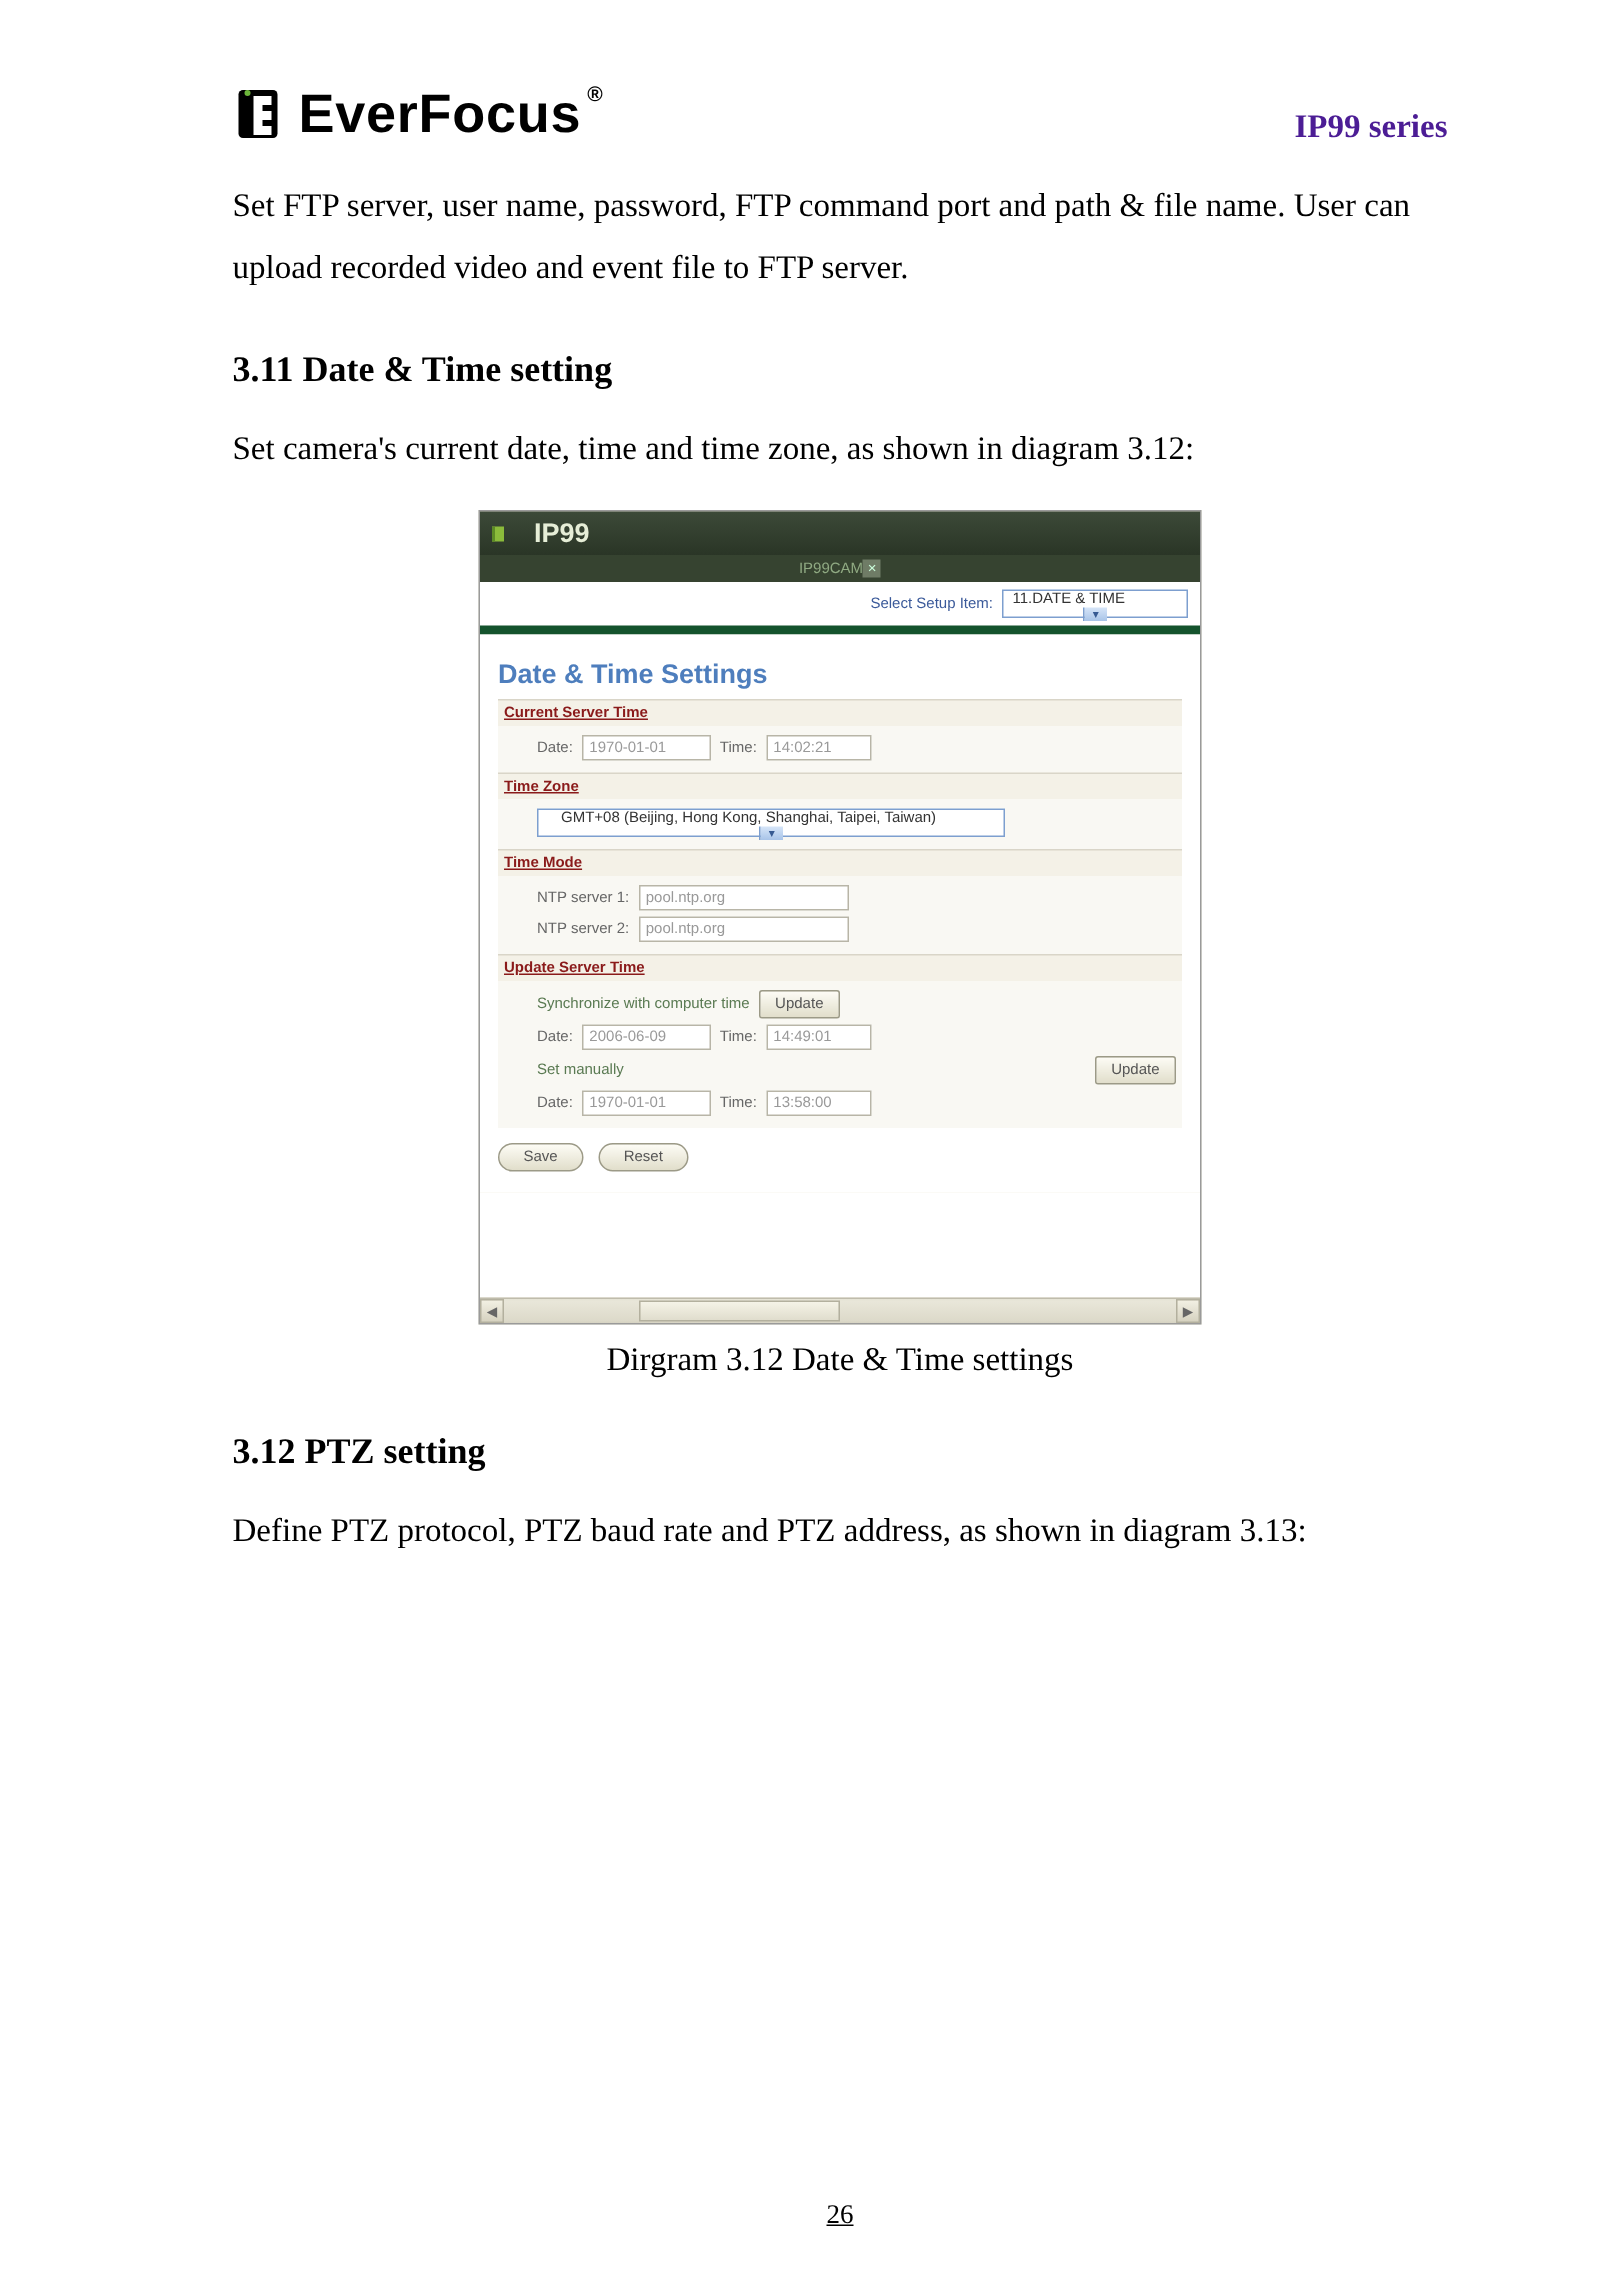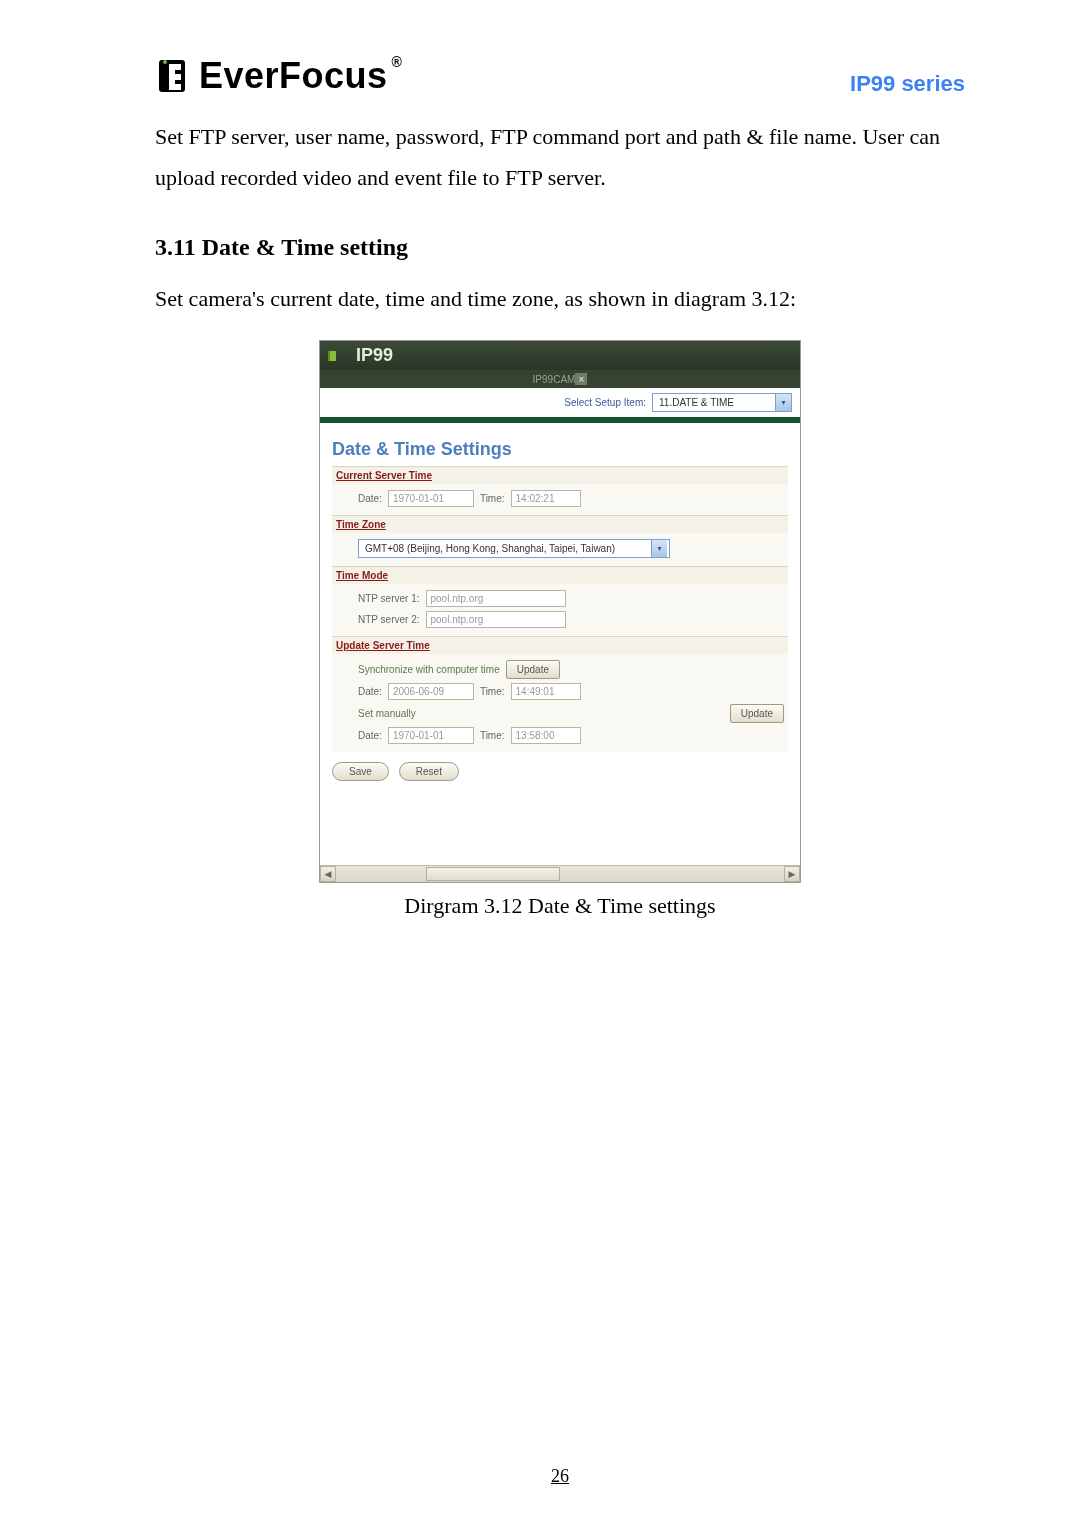--- a/index.html
+++ b/index.html
@@ -38,24 +38,24 @@
     font-size: 36px;
     color: #000000;
   }
   .logo .reg {
     font-size: 14px;
     color: #000;
     position: relative;
     top: -14px;
   }
   .series-label {
-    font-family: Liberation Sans, sans-serif;
+    font-family: Liberation Serif, serif;
     font-weight: 700;
     font-size: 22px;
-    color: #3b82f6;
+    color: #4c1d95;
   }
   .body-text {
     font-size: 22px;
     line-height: 1.85;
     margin: 4px 0 20px 0;
   }
   .section-h {
     font-size: 24px;
     font-weight: 700;
     margin-top: 36px;
@@ -131,20 +131,21 @@
   .sf-select-row .lab {
     color:#3b5a9a;
     font-size:10px;
   }
   .dropdown {
     display:inline-flex;
     align-items:center;
     border:1px solid #7d9fcf;
     background:#fff;
     height:17px;
+    flex-direction:column;
   }
   .dropdown .val {
     padding:0 6px;
     font-size:10px;
     color:#333;
     min-width:110px;
   }
   .dropdown .btn {
     width:15px;height:17px;
     background:linear-gradient(#d6e5f8,#a8c4e8);
@@ -365,15 +366,17 @@
         <div class="track">
             <div class="thumb"></div>
           </div>
         <div class="arrow">▶</div>
       </div>
     </div>
   </div>
 
   <div class="caption">Dirgram 3.12 Date &amp; Time settings</div>
 
+  <h3 class="section-h">3.12 PTZ setting</h3>
+  <p class="body-text">Define PTZ protocol, PTZ baud rate and PTZ address, as shown in diagram 3.13:</p>
 
   <div class="page-num">26</div>
 </div>
 
 </body></html>

